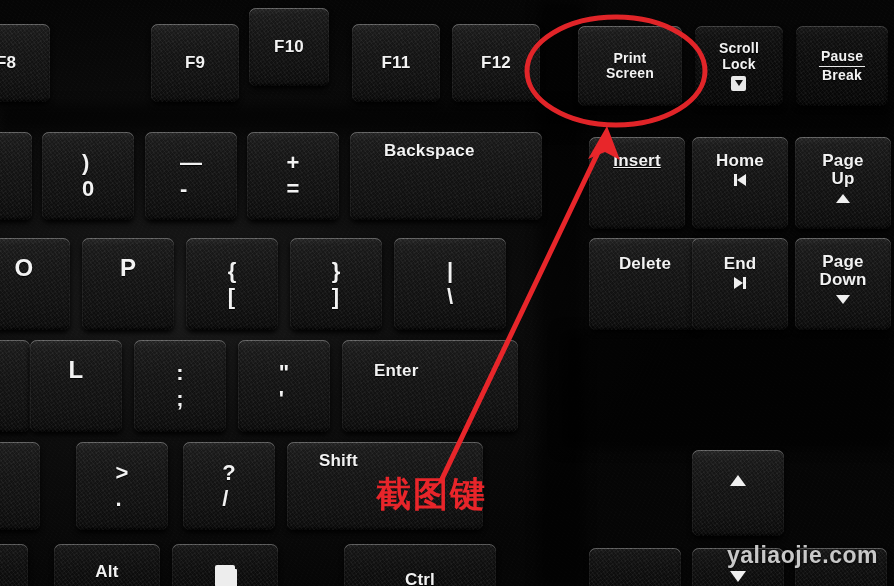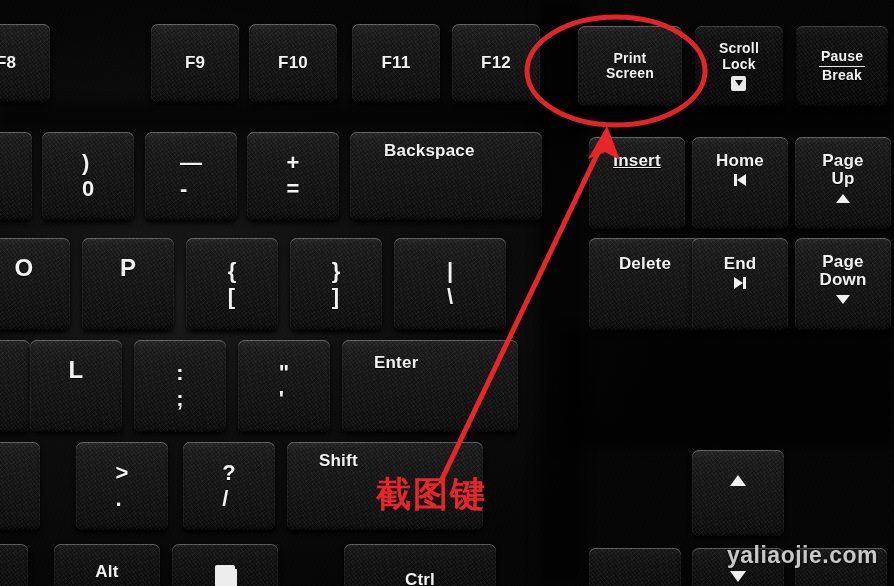--- a/index.html
+++ b/index.html
@@ -218,21 +218,21 @@
   <div class="deck-shadow" style="left:538px; top:0; width:46px; height:586px;"></div>
   <div class="deck-shadow" style="left:0; top:104px; width:894px; height:28px;"></div>
   <div class="deck-shadow" style="left:560px; top:330px; width:334px; height:120px;"></div>
 
   <div class="key" style="left:-38px; top:24px; width:88px; height:78px;">
     <span class="legend sz-fn">F8</span>
   </div>
   <div class="key" style="left:151px; top:24px; width:88px; height:78px;">
     <span class="legend sz-fn">F9</span>
   </div>
-  <div class="key" style="left:249px; top:24px; width:88px; height:78px;">
+  <div class="key" style="left:249px; top:8px; width:80px; height:78px;">
     <span class="legend sz-fn">F10</span>
   </div>
   <div class="key" style="left:352px; top:24px; width:88px; height:78px;">
     <span class="legend sz-fn">F11</span>
   </div>
   <div class="key" style="left:452px; top:24px; width:88px; height:78px;">
     <span class="legend sz-fn">F12</span>
   </div>
 
   <div class="key" style="left:578px; top:26px; width:104px; height:80px;">
@@ -344,21 +344,21 @@
   </div>
   <div class="key" style="left:134px; top:340px; width:92px; height:92px;">
     <span class="dual" style="white-space:pre-line;">:
 ;</span>
   </div>
   <div class="key" style="left:238px; top:340px; width:92px; height:92px;">
     <span class="dual" style="white-space:pre-line;">"
 '</span>
   </div>
   <div class="key align-tl" style="left:342px; top:340px; width:176px; height:92px;">
-    <span class="legend sz-word" style="padding-left:16px; margin-top:4px;">Enter</span>
+    <span class="legend sz-word" style="padding-left:16px; margin-top:12px;">Enter</span>
   </div>
 
   <div class="key" style="left:-52px; top:442px; width:92px; height:88px;">
     <span class="dual" style="white-space:pre-line;">&lt;
 ,</span>
   </div>
   <div class="key" style="left:76px; top:442px; width:92px; height:88px;">
     <span class="dual" style="white-space:pre-line;">&gt;
 .</span>
   </div>

